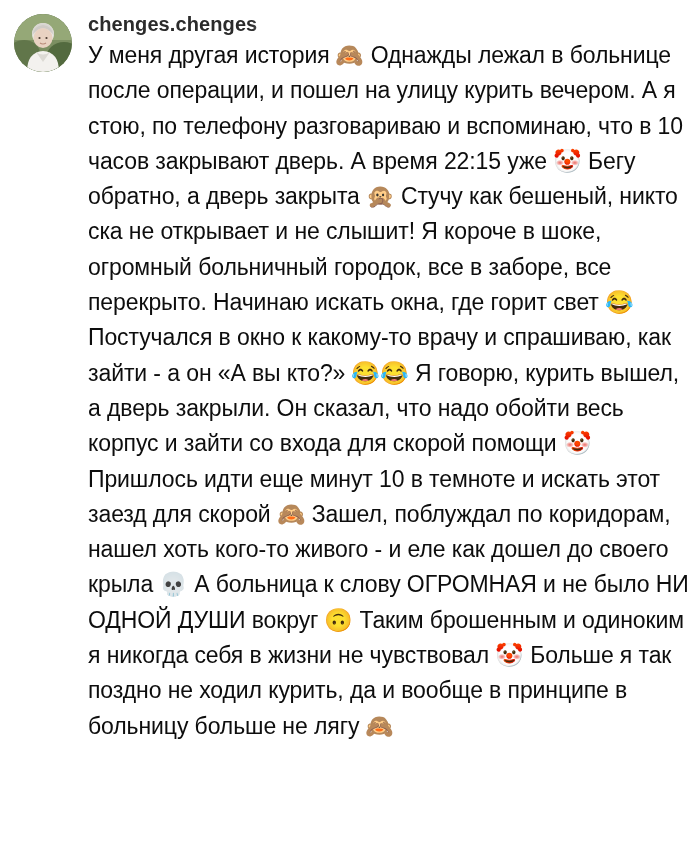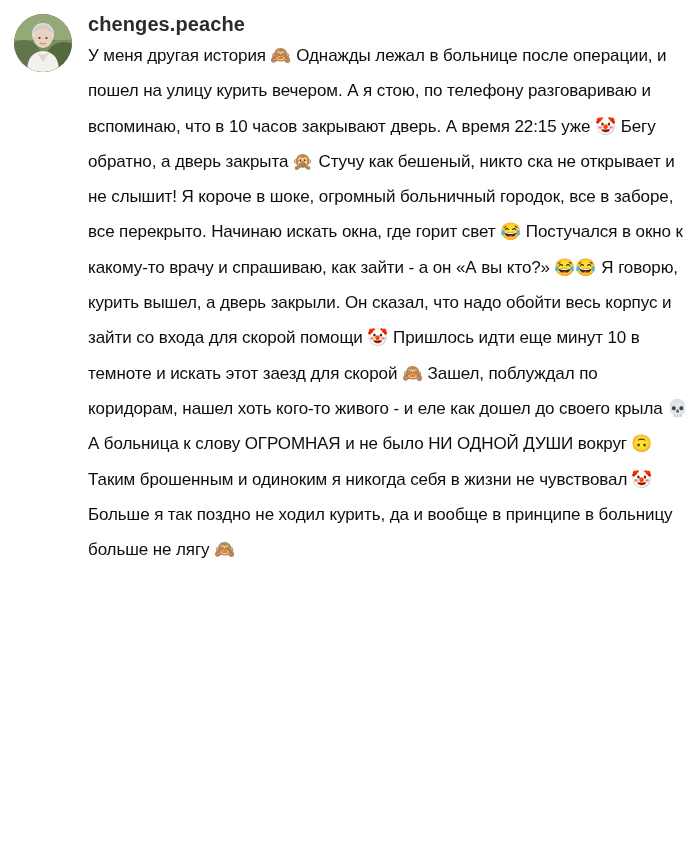--- a/index.html
+++ b/index.html
@@ -51,21 +51,21 @@
     line-height: 24px;
     margin-bottom: 2px;
     white-space: nowrap;
     overflow: hidden;
     
     max-width: 190px;
     mask-image: linear-gradient(to right, #000 86%, rgba(0,0,0,0.25) 100%);
     -webkit-mask-image: linear-gradient(to right, #000 86%, rgba(0,0,0,0.25) 100%);
   }
   .comment-text {
-    font-size: 17px;
+    font-size: 23px;
     line-height: 35.3px;
     color: #0d0d0d;
     font-weight: 400;
     word-wrap: break-word;
     white-space: pre-wrap;
     letter-spacing: -0.1px;
   }
 </style>
 </head>
 <body>
@@ -93,17 +93,17 @@
           <path d="M22 38 L29 48 L36 38 Q29 43 22 38 Z" fill="#dcd9d4"></path>
           <circle cx="25.5" cy="24" r="1.1" fill="#4a3a30"></circle>
           <circle cx="32.5" cy="24" r="1.1" fill="#4a3a30"></circle>
           <path d="M26 29 Q29 31 32 29" stroke="#b88a78" stroke-width="1.1" fill="none"></path>
         </g>
       </svg>
     </div>
   </div>
 
   <div class="body-col">
-    <div class="username">chenges.peache</div>
+    <div class="username">chenges.chenges</div>
     <div class="comment-text">У меня другая история 🙈 Однажды лежал в больнице после операции, и пошел на улицу курить вечером. А я стою, по телефону разговариваю и вспоминаю, что в 10 часов закрывают дверь. А время 22:15 уже 🤡 Бегу обратно, а дверь закрыта 🙊 Стучу как бешеный, никто ска не открывает и не слышит! Я короче в шоке, огромный больничный городок, все в заборе, все перекрыто. Начинаю искать окна, где горит свет 😂 Постучался в окно к какому-то врачу и спрашиваю, как зайти - а он «А вы кто?» 😂😂 Я говорю, курить вышел, а дверь закрыли. Он сказал, что надо обойти весь корпус и зайти со входа для скорой помощи 🤡 Пришлось идти еще минут 10 в темноте и искать этот заезд для скорой 🙈 Зашел, поблуждал по коридорам, нашел хоть кого-то живого - и еле как дошел до своего крыла 💀 А больница к слову ОГРОМНАЯ и не было НИ ОДНОЙ ДУШИ вокруг 🙃 Таким брошенным и одиноким я никогда себя в жизни не чувствовал 🤡 Больше я так поздно не ходил курить, да и вообще в принципе в больницу больше не лягу 🙈</div>
   </div>
 
 </div>
 
 </body></html>

